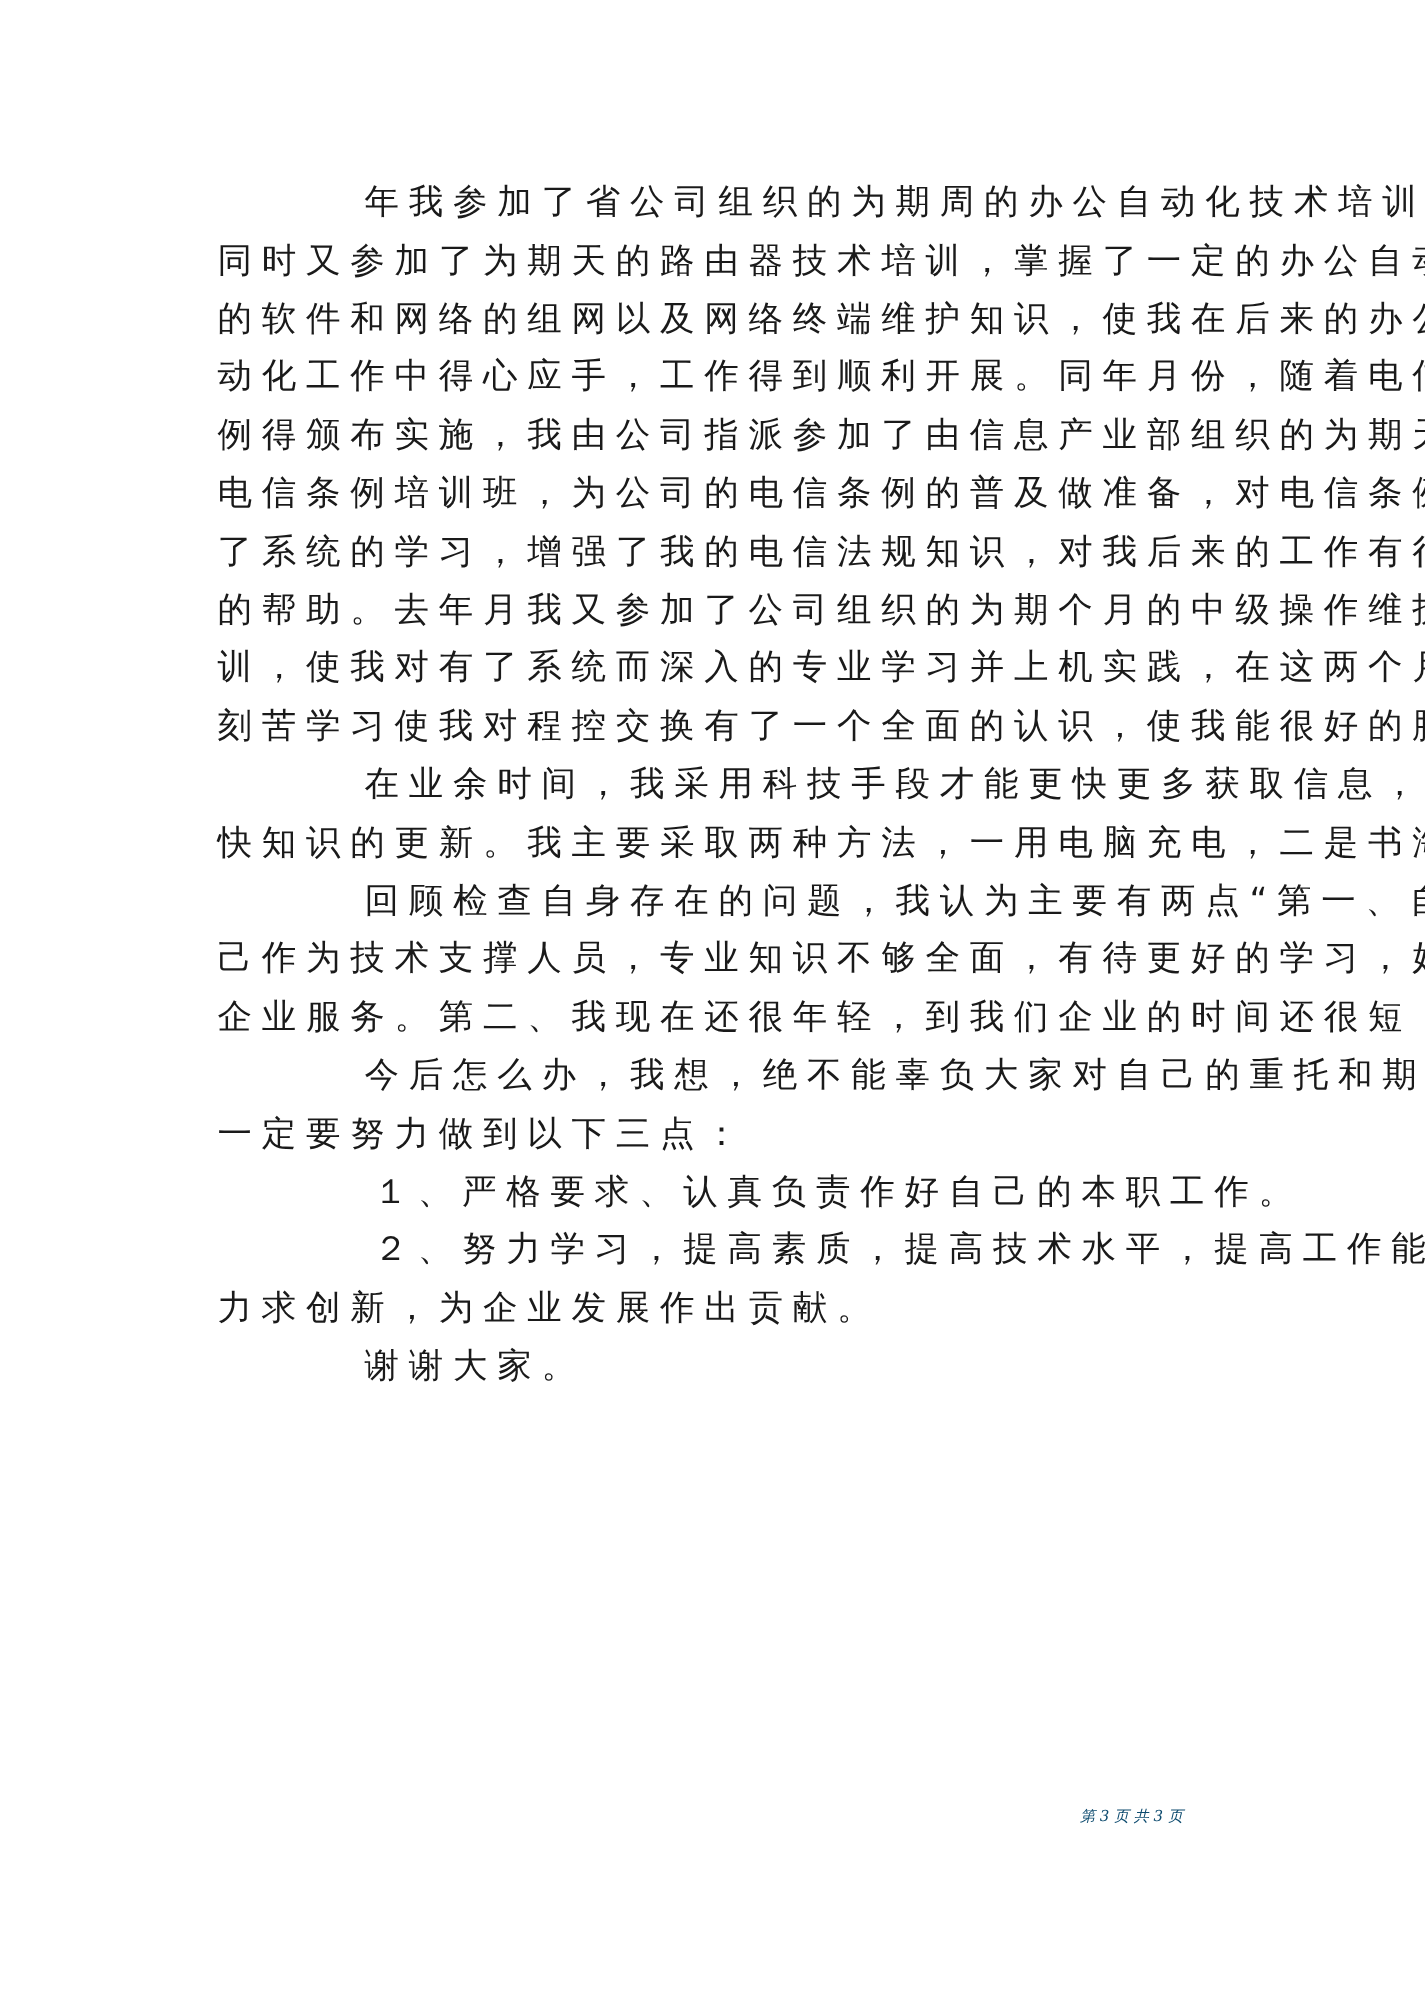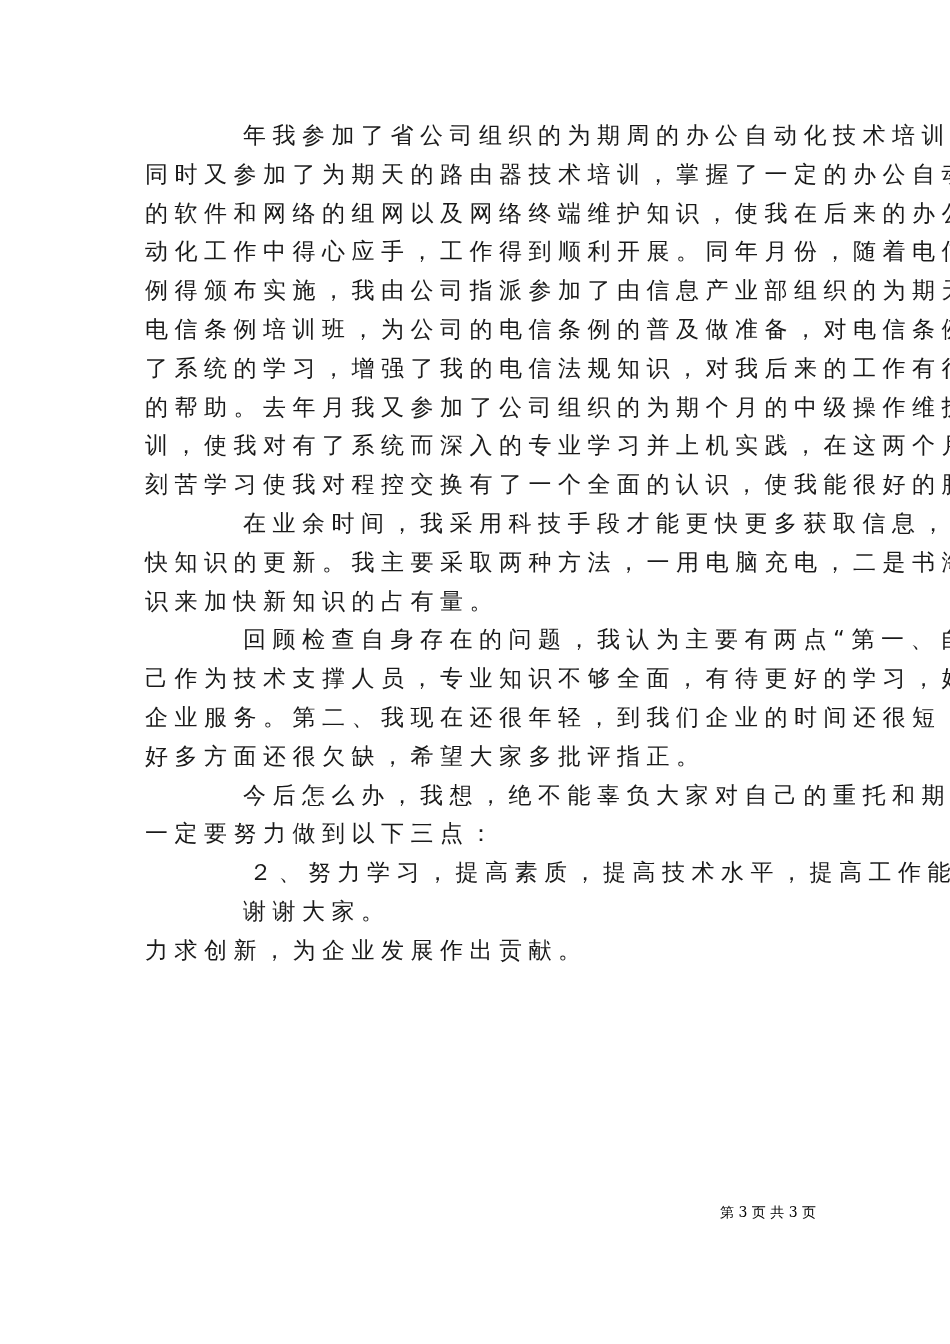--- a/index.html
+++ b/index.html
@@ -9,45 +9,44 @@
       position: absolute; left: 145px; top: 116px; width: 680px;
       font-family: "DejaVu Sans", "Liberation Sans", sans-serif;
       font-size: 23px; color: #1a1a1a;
     }
     .line { height: 38.8px; line-height: 38.8px; white-space: nowrap; letter-spacing: 6.5px; }
     .indent { padding-left: 98px; }
     .indent2 { padding-left: 104px; }
     .footer {
       position: absolute; left: 720px; top: 1204px;
       font-family: "DejaVu Serif", "Liberation Serif", serif;
-      font-size: 14px; color: #000000; white-space: nowrap;
+      font-size: 10px; color: #0c4a6e; white-space: nowrap; font-style: italic;
     }
   </style>
 </head>
 <body>
 
 <div class="page">
   <div class="body-text">
     <div class="line indent">年我参加了省公司组织的为期周的办公自动化技术培训，</div>
     <div class="line">同时又参加了为期天的路由器技术培训，掌握了一定的办公自动化</div>
     <div class="line">的软件和网络的组网以及网络终端维护知识，使我在后来的办公自</div>
     <div class="line">动化工作中得心应手，工作得到顺利开展。同年月份，随着电信条</div>
     <div class="line">例得颁布实施，我由公司指派参加了由信息产业部组织的为期天的</div>
     <div class="line">电信条例培训班，为公司的电信条例的普及做准备，对电信条例作</div>
     <div class="line">了系统的学习，增强了我的电信法规知识，对我后来的工作有很大</div>
     <div class="line">的帮助。去年月我又参加了公司组织的为期个月的中级操作维护培</div>
     <div class="line">训，使我对有了系统而深入的专业学习并上机实践，在这两个月的</div>
     <div class="line">刻苦学习使我对程控交换有了一个全面的认识，使我能很好的胜任</div>
     <div class="line indent">在业余时间，我采用科技手段才能更快更多获取信息，加</div>
     <div class="line">快知识的更新。我主要采取两种方法，一用电脑充电，二是书海知</div>
-    <div class="line">识来加快新知识的占有量。</div>
     <div class="line indent">回顾检查自身存在的问题，我认为主要有两点“第一、自</div>
     <div class="line">己作为技术支撑人员，专业知识不够全面，有待更好的学习，好为</div>
     <div class="line">企业服务。第二、我现在还很年轻，到我们企业的时间还很短，有</div>
-    <div class="line">好多方面还很欠缺，希望大家多批评指正。</div>
     <div class="line indent">今后怎么办，我想，绝不能辜负大家对自己的重托和期望，</div>
     <div class="line">一定要努力做到以下三点：</div>
+    <div class="line indent2">１、严格要求、认真负责作好自己的本职工作。</div>
     <div class="line indent2">２、努力学习，提高素质，提高技术水平，提高工作能力，</div>
+    <div class="line">力求创新，为企业发展作出贡献。</div>
     <div class="line indent">谢谢大家。</div>
-    <div class="line">力求创新，为企业发展作出贡献。</div>
   </div>
   <div class="footer">第 3 页 共 3 页</div>
 </div>
 
 </body></html>

